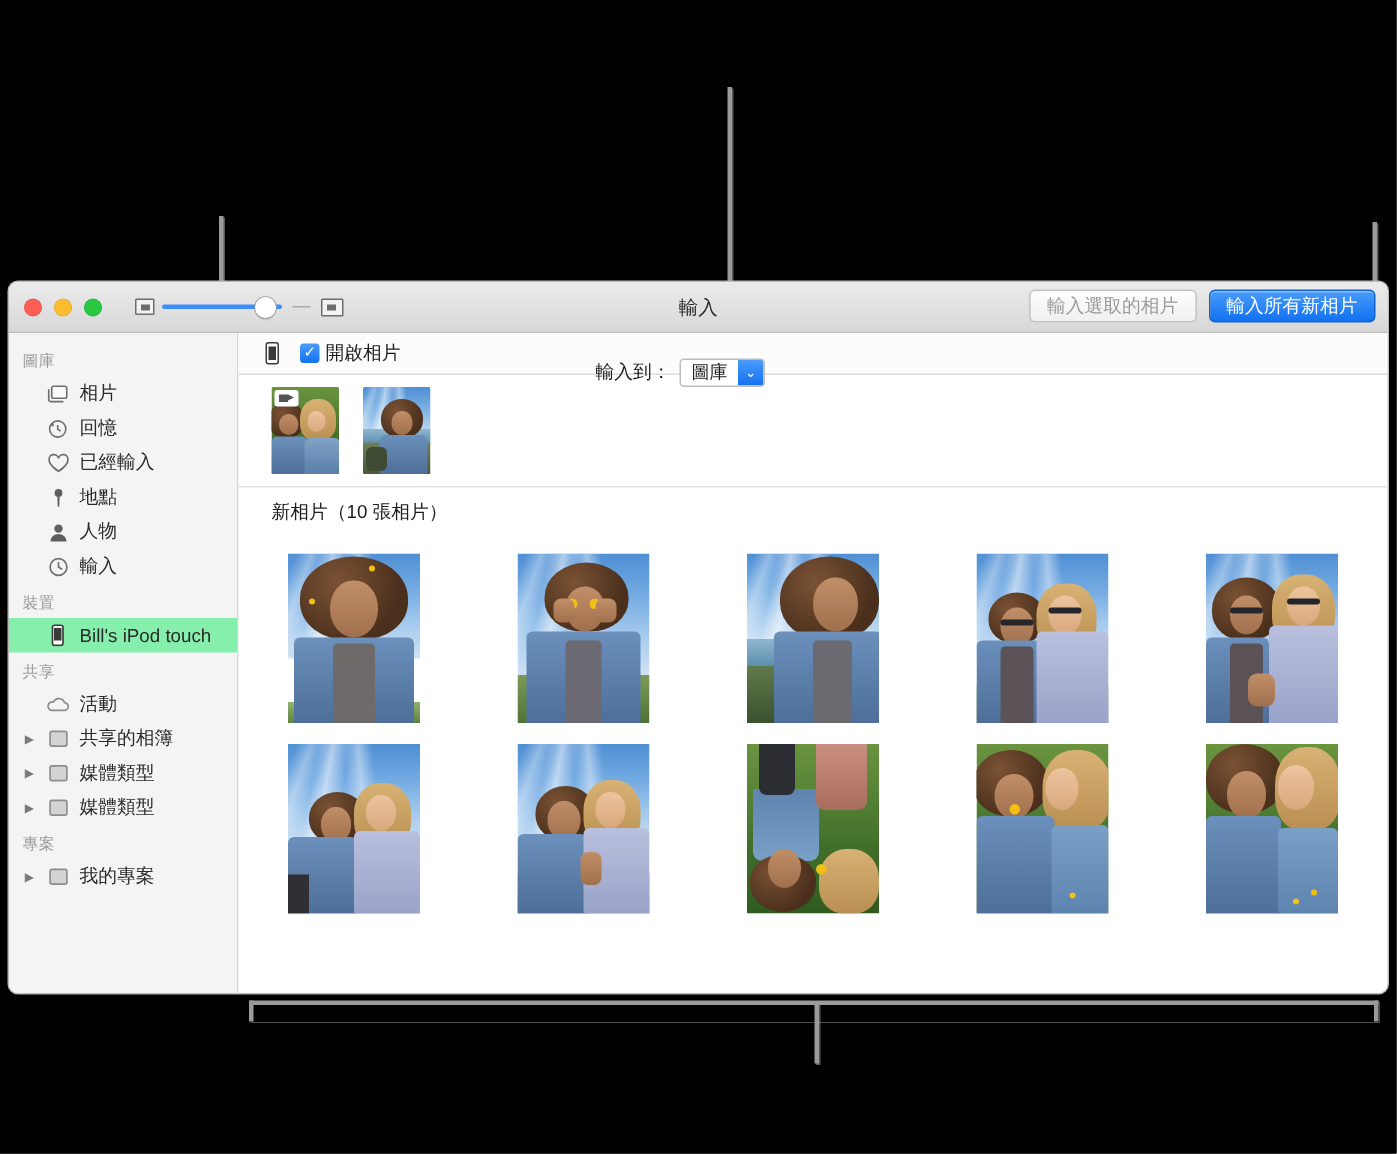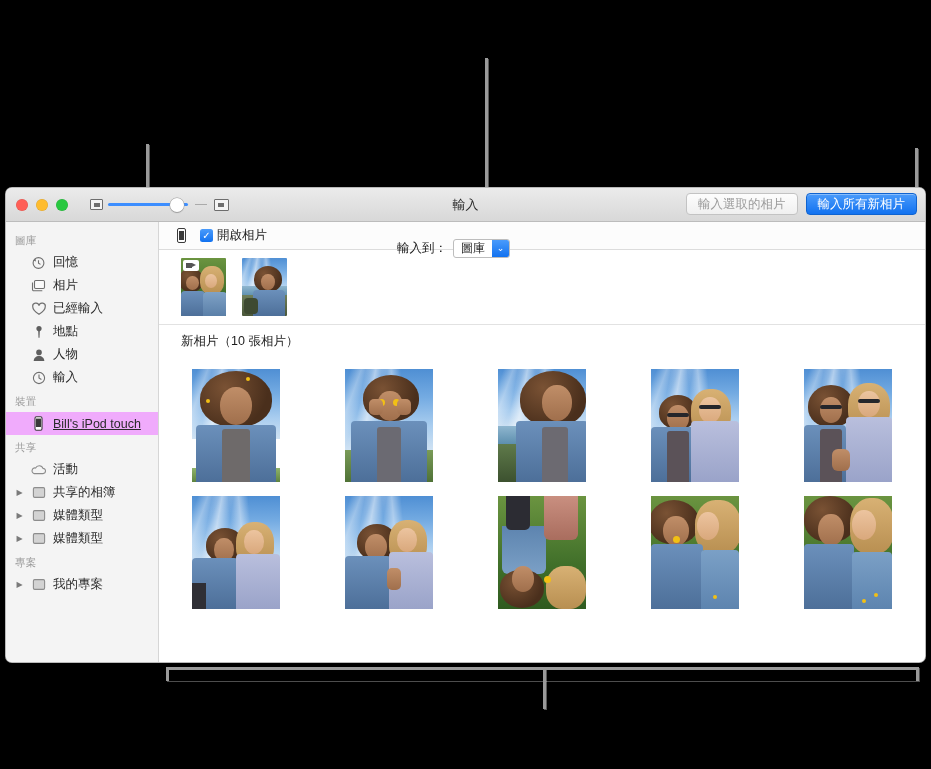--- a/index.html
+++ b/index.html
@@ -116,21 +116,21 @@
     overflow: hidden;
   }
   .sec-title {
     font-size: 10.5px; color: #9a9a9a;
     padding: 6px 0 3px 9px; letter-spacing: .3px;
   }
   .srow {
     display:flex; align-items:center; gap:6px;
     height: 23px; padding-left: 9px;
   }
-  .srow.sel { background: #f0abfc; text-decoration: underline; }
+  .srow.sel { background: #86efac; }
   .srow .disc {
     width: 9px; text-align:center; font-size: 8px; color:#7a7a7a; flex:0 0 9px;
   }
   .srow .sicon { width: 17px; height: 15px; flex: 0 0 17px; display:flex; align-items:center; justify-content:center;}
   .srow .slabel { white-space: nowrap; }
   .srow.noarrow { padding-left: 24px; }
 
   
   #main { flex: 1; background:#fff; position:relative; overflow:hidden; }
   #importbar {
@@ -287,36 +287,36 @@
       </div>
     </div>
 
     <div id="winbody">
 
       <div id="sidebar">
 
         <div class="sec-title">圖庫</div>
         <div class="srow noarrow">
           <span class="sicon">
+            <svg width="15" height="13" viewBox="0 0 15 13">
+                <rect x="3.5" y="1.5" width="10" height="8" rx="1.2" fill="#fafafa" stroke="#6f6f6f" stroke-width="1.1"></rect>
+                <path d="M1.5 3.5v7a1.2 1.2 0 0 0 1.2 1.2h8.6" fill="none" stroke="#6f6f6f" stroke-width="1.1"></path>
+              </svg>
+          </span>
+          <span class="slabel">相片</span>
+        </div>
+        <div class="srow noarrow">
+          <span class="sicon">
             <svg width="15" height="14" viewBox="0 0 15 14">
                 <circle cx="7.5" cy="7" r="5.4" fill="none" stroke="#6f6f6f" stroke-width="1.1"></circle>
                 <path d="M7.5 4.3v2.9l2 1.2" stroke="#6f6f6f" stroke-width="1.1" fill="none"></path>
                 <path d="M2.2 4.6 L4.6 2.6 L4.9 5.4 Z" fill="#6f6f6f"></path>
               </svg>
           </span>
           <span class="slabel">回憶</span>
-        </div>
-        <div class="srow noarrow">
-          <span class="sicon">
-            <svg width="15" height="13" viewBox="0 0 15 13">
-                <rect x="3.5" y="1.5" width="10" height="8" rx="1.2" fill="#fafafa" stroke="#6f6f6f" stroke-width="1.1"></rect>
-                <path d="M1.5 3.5v7a1.2 1.2 0 0 0 1.2 1.2h8.6" fill="none" stroke="#6f6f6f" stroke-width="1.1"></path>
-              </svg>
-          </span>
-          <span class="slabel">相片</span>
         </div>
         <div class="srow noarrow">
           <span class="sicon">
             <svg width="16" height="14" viewBox="0 0 16 14">
                 <path d="M8 12.2S1.8 8.4 1.8 4.9A3 3 0 0 1 8 3.6 3 3 0 0 1 14.2 4.9C14.2 8.4 8 12.2 8 12.2Z" fill="none" stroke="#6f6f6f" stroke-width="1.2"></path>
               </svg>
           </span>
           <span class="slabel">已經輸入</span>
         </div>
         <div class="srow noarrow">

